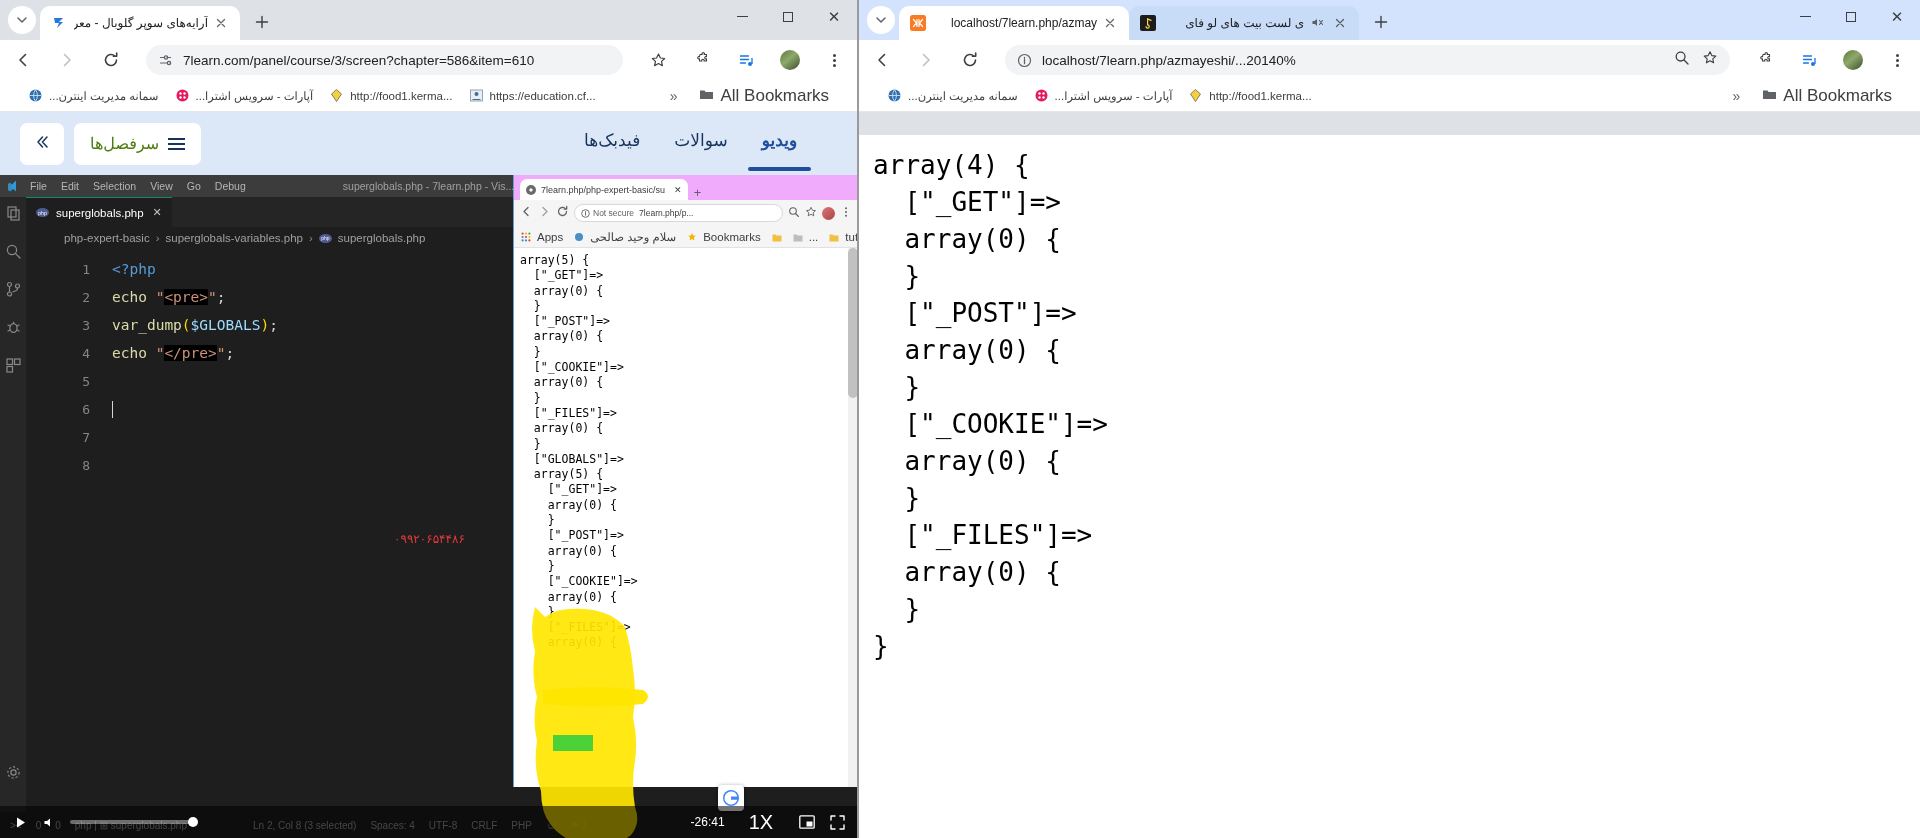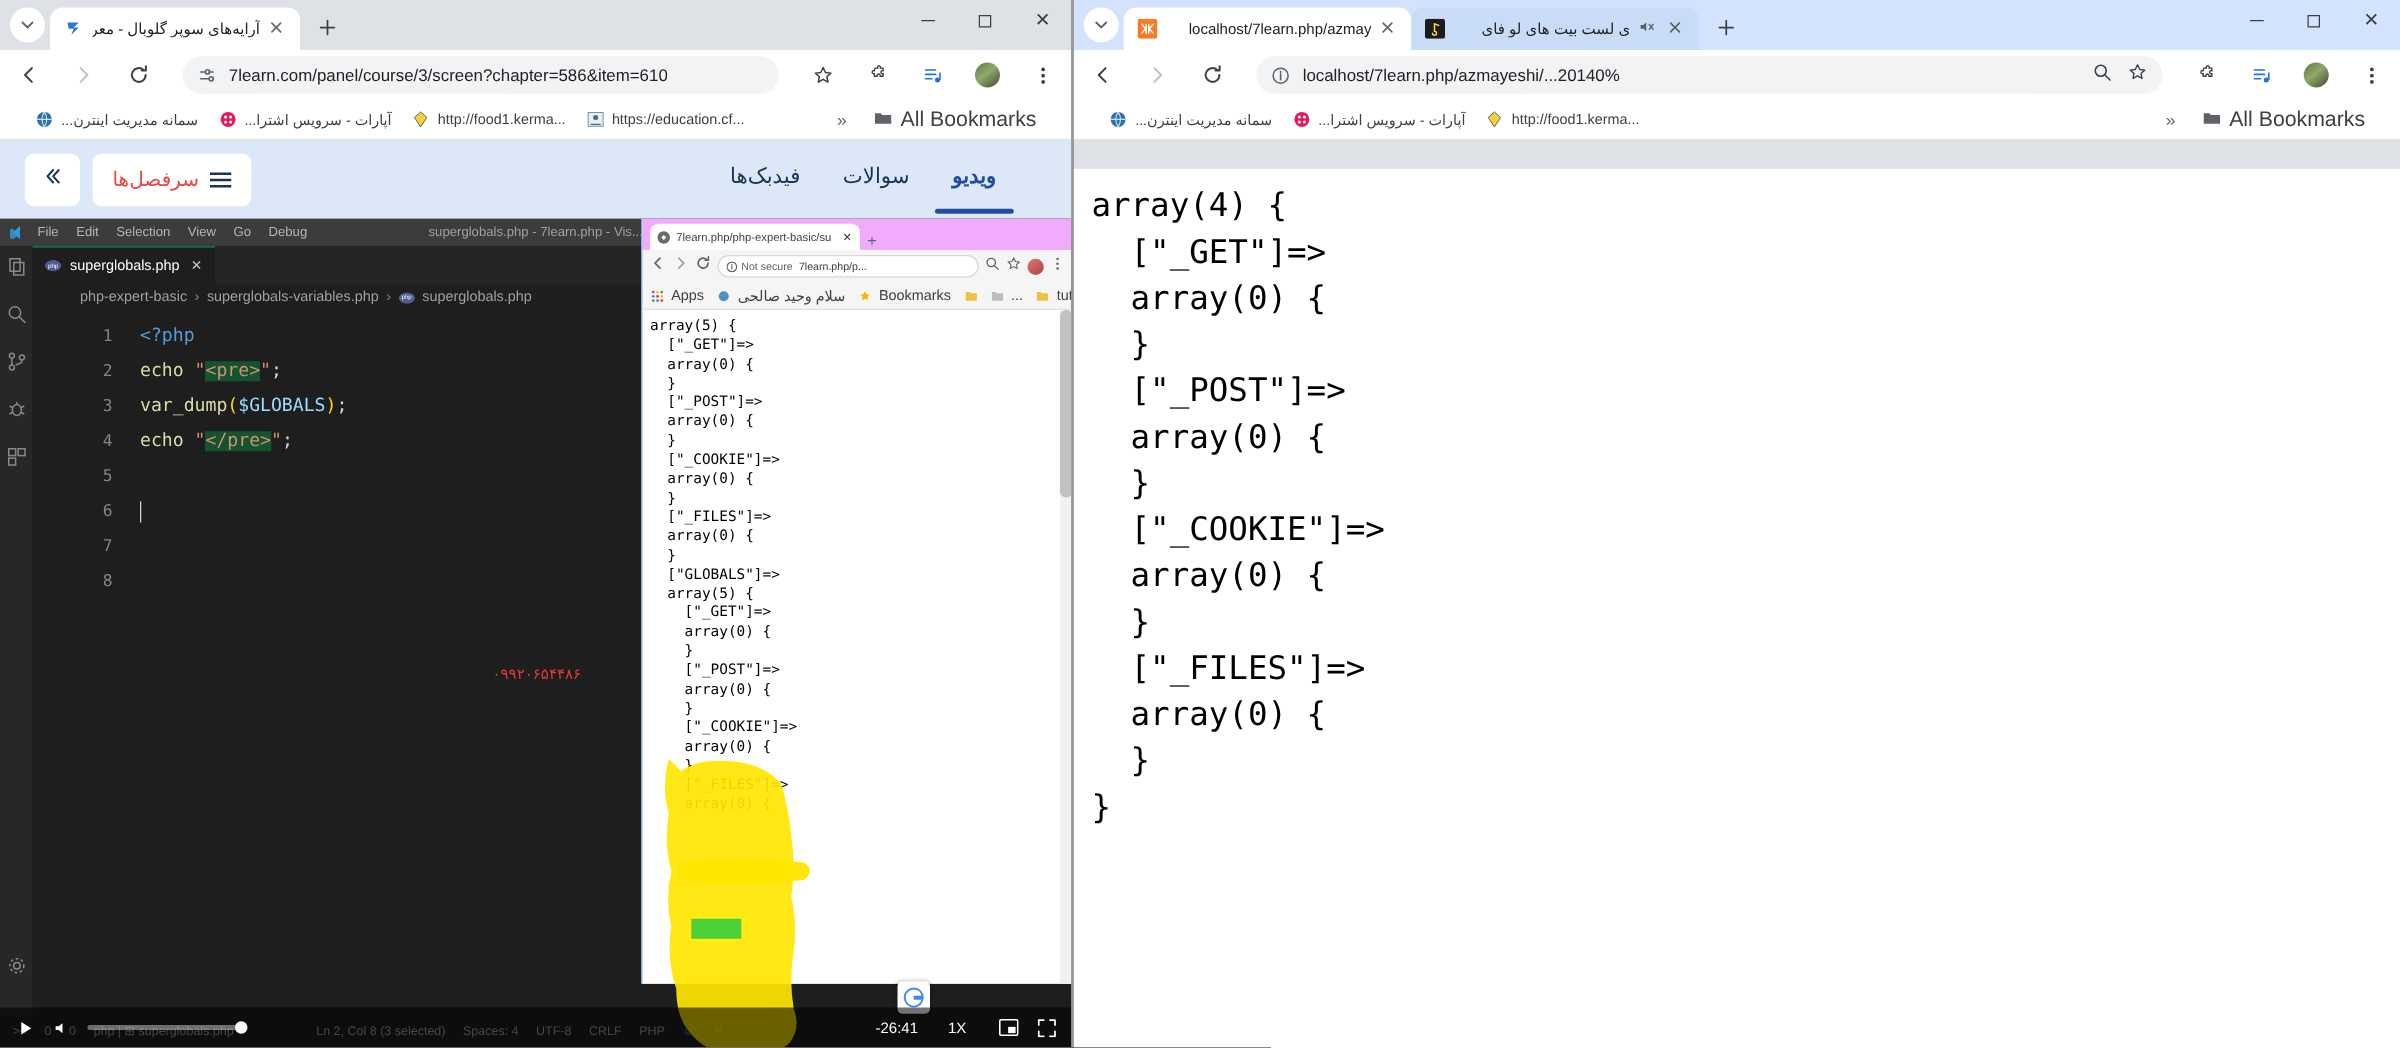--- a/index.html
+++ b/index.html
@@ -68,21 +68,21 @@
   .bm-chev { margin-left: auto; font-size: 14px; color: #5f6368; padding: 0 6px; }
   .bm-folder { display: flex; gap: 6px; font-size: 17px; color: #3c4043; white-space: nowrap; }
 
   
   .page-left { height: 100%; background: #fff; position: relative; }
   .lms-header { height: 63px; background: #dce8f8; display: flex; align-items: center; padding: 0 20px; }
   .lms-right-group { display: flex; align-items: center; gap: 10px; }
   .pill {
     background: #fff; border-radius: 7px; height: 42px;
     display: flex; align-items: center; justify-content: center;
-    padding: 0 16px; gap: 9px; font-size: 16px; color: #ef4444;
+    padding: 0 16px; gap: 9px; font-size: 16px; color: #4d7c0f;
   }
   .pill.square { width: 44px; padding: 0; }
   .hamburger { display: inline-flex; flex-direction: column; gap: 3px; }
   .hamburger i { display: block; width: 17px; height: 2px; background: #17355c; }
   .lms-tabs { margin-left: auto; display: flex; align-items: center; gap: 34px; padding-right: 40px; }
   .lms-tab { font-size: 17px; color: #17355c; position: relative; padding-bottom: 6px; }
   .lms-tab.active { color: #1f4e9c; font-weight: bold; }
   .lms-tab.active::after { content: ""; position: absolute; left: -14px; right: -14px; bottom: -14px; height: 4px; background: #1f4e9c; border-radius: 2px; }
 
   
@@ -108,21 +108,21 @@
   .code { padding-top: 6px; font-family: "DejaVu Sans Mono", monospace; font-size: 14.5px; }
   .cline { height: 28px; display: flex; align-items: center; }
   .lnum { width: 86px; text-align: right; padding-right: 22px; color: #858585; font-size: 13px; flex: none; }
   .ctext { white-space: pre; }
   .k-tag  { color: #569cd6; }
   .k-fn   { color: #dcdcaa; }
   .k-var  { color: #9cdcfe; }
   .k-str  { color: #ce9178; }
   .k-punc { color: #d4d4d4; }
   .k-paren{ color: #ffd700; }
-  .hl-box { background: #14532d; }
+  .hl-box { background: #000000; }
   .caret { display: inline-block; width: 1px; height: 17px; background: #d4d4d4; vertical-align: middle; }
   .statusbar { position: absolute; left: 0; right: 0; bottom: 0; height: 26px; background: #1e1e1e; display: flex; align-items: center; font-size: 10px; color: #9a9a9a; gap: 14px; padding: 0 10px; }
   .watermark { position: absolute; color: #e03a3a; font-size: 12px; direction: rtl; }
 
   
   .inner-chrome { position: absolute; background: #fff; border-left: 1px solid #6b9ec9; overflow: hidden; }
   .ic-tabstrip { height: 25px; background: #f0abfc; display: flex; align-items: flex-end; padding-left: 6px; }
   .ic-tab { height: 21px; background: #fff; border-radius: 7px 7px 0 0; display: flex; align-items: center; gap: 5px; padding: 0 6px; font-size: 9px; color: #3c4043; white-space: nowrap; max-width: 175px; overflow: hidden; }
   .ic-tab .icfav { width: 10px; height: 10px; border-radius: 50%; background: #6b6b6b; flex: none; display: flex; align-items: center; justify-content: center; }
   .ic-new { width: 20px; text-align: center; font-size: 13px; color: #5f6368; }
@@ -664,21 +664,21 @@
           <span class="vc-ico">
             <svg width="15" height="13" viewBox="0 0 15 13">
                 <path d="M1.5 5h2.5l3-2.5v8L4 8H1.5z" fill="#fff"></path>
               </svg>
           </span>
           <div class="vol-slider">
               <div class="vol-knob"></div>
             </div>
           <span class="spacer"></span>
           <span>-26:41</span>
-          <span style="font-size:12px;margin:0 14px;">1X</span>
+          <span style="font-size:20px;margin:0 14px;">1X</span>
           <span class="vc-ico">
             <svg width="16" height="14" viewBox="0 0 16 14">
                 <rect x=".8" y=".8" width="14.4" height="12.4" stroke="#fff" stroke-width="1.3" fill="none" rx="1"></rect>
                 <rect x="7.5" y="6.5" width="6" height="5" fill="#fff"></rect>
               </svg>
           </span>
           <span class="vc-ico">
             <svg width="15" height="15" viewBox="0 0 15 15">
                 <path d="M1 5V1h4M14 5V1h-4M1 10v4h4M14 10v4h-4" stroke="#fff" stroke-width="1.4" fill="none" stroke-linecap="round" stroke-linejoin="round"></path>
               </svg>

